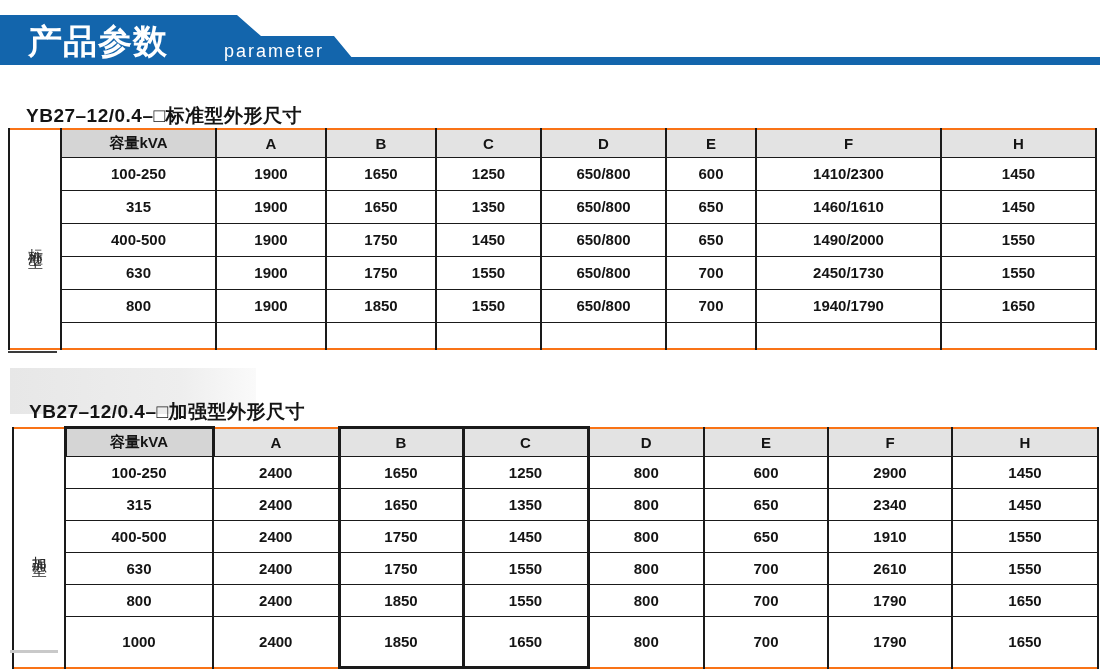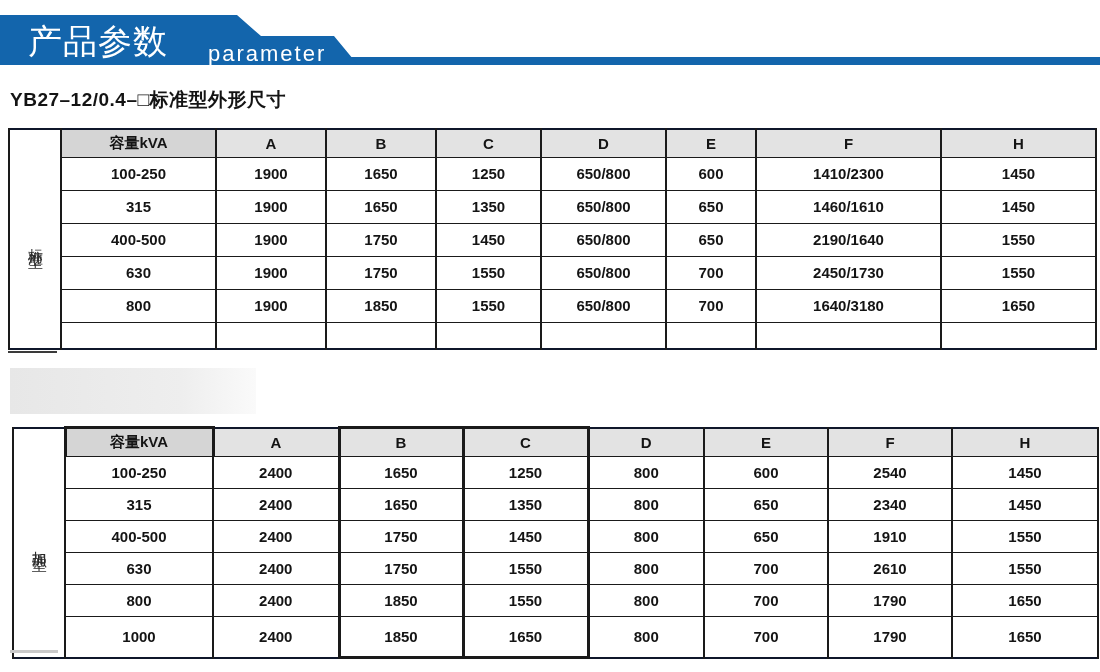--- a/index.html
+++ b/index.html
@@ -4,52 +4,52 @@
 <style>
   html,body{margin:0;padding:0;background:#fff;}
   .page{position:relative;width:1100px;height:672px;background:#ffffff;overflow:hidden;
         font-family:"Liberation Sans","DejaVu Sans",sans-serif;}
 
   
   .banner-strip{position:absolute;left:0;top:57px;width:1100px;height:8px;background:#1365ac;}
   .banner-main{position:absolute;left:0;top:15px;width:360px;height:50px;background:#1365ac;
                clip-path:polygon(0 0,237px 0,261px 21px,334px 21px,358px 50px,0 50px);}
   .banner-title-cn{position:absolute;left:28px;top:4px;color:#ffffff;font-size:34px;
-                   font-weight:400;letter-spacing:1px;white-space:nowrap;}
-  .banner-title-en{position:absolute;left:208px;top:26px;color:#ffffff;font-size:22px;
+                   font-weight:700;letter-spacing:1px;white-space:nowrap;}
+  .banner-title-en{position:absolute;left:224px;top:26px;color:#ffffff;font-size:18px;
                    font-weight:400;letter-spacing:2px;white-space:nowrap;}
 
   
-  .sec-heading{position:absolute;margin:0;font-size:19px;font-weight:700;color:#141414;
+  .sec-heading{position:absolute;margin:16px;font-size:19px;font-weight:700;color:#141414;
                letter-spacing:.5px;white-space:nowrap;}
   #heading1{left:10px;top:87px;}
   #heading2{left:13px;top:383px;}
   .heading2-bg{position:absolute;left:10px;top:368px;width:246px;height:46px;
                background:linear-gradient(90deg,#e7e7e7 0%,#eeeeee 70%,#fafafa 100%);}
 
   
-  table{position:absolute;border-collapse:collapse;table-layout:fixed;border:2px solid #0f172a;padding-left:46px;}
+  table{position:absolute;border-collapse:collapse;table-layout:fixed;border:2px solid #f97316;padding-left:46px;}
   #table1{left:8px;top:128px;}
   #table2{left:12px;top:426px;}
   th,td{border:1px solid #1a1a1a;border-left-width:2px;border-right-width:2px;
         text-align:center;vertical-align:middle;padding:0;font-size:15px;color:#141414;
         overflow:hidden;white-space:nowrap;}
   th{background:#e3e3e3;font-weight:700;}
   th[data-col="c0"]{background:#d5d5d5;}
   td{background:#ffffff;font-weight:700;}
   th.side{background:#ffffff;font-weight:400;}
   .vtext{display:inline-block;writing-mode:vertical-rl;text-orientation:upright;
          font-size:15px;letter-spacing:3px;color:#2a2a2a;}
 
   #table1 tr{height:33px;}
   #table1 tr:first-child{height:28px;}
   #table1 tr:last-child{height:27px;}
   #table2 tr{height:32px;}
   #table2 tr:first-child{height:29px;}
-  #table2 tr:last-child{height:41px;}
+  #table2 tr:last-child{height:51px;}
 
   
   #table2 th[data-col="c2"],#table2 th[data-col="c3"],
   #table2 td[data-col="c2"],#table2 td[data-col="c3"]{border-left-width:3px;border-right-width:3px;}
   #table2 th[data-col="c2"],#table2 th[data-col="c3"]{border-top-width:3px;}
   #table2 tr:last-child td[data-col="c2"],
   #table2 tr:last-child td[data-col="c3"]{border-bottom-width:3px;}
   #table2 th[data-col="c0"]{border-top-width:3px;border-left-width:3px;border-right-width:3px;}
 
   
@@ -113,58 +113,59 @@
           <td data-col="c6">1460/1610</td>
           <td data-col="c7">1450</td>
         </tr>
         <tr>
           <td data-col="c0">400-500</td>
           <td data-col="c1">1900</td>
           <td data-col="c2">1750</td>
           <td data-col="c3">1450</td>
           <td data-col="c4">650/800</td>
           <td data-col="c5">650</td>
-          <td data-col="c6">2190/1640</td>
+          <td data-col="c6">1490/2000</td>
           <td data-col="c7">1550</td>
         </tr>
         <tr>
           <td data-col="c0">630</td>
           <td data-col="c1">1900</td>
           <td data-col="c2">1750</td>
           <td data-col="c3">1550</td>
           <td data-col="c4">650/800</td>
           <td data-col="c5">700</td>
           <td data-col="c6">2450/1730</td>
           <td data-col="c7">1550</td>
         </tr>
         <tr>
           <td data-col="c0">800</td>
           <td data-col="c1">1900</td>
           <td data-col="c2">1850</td>
           <td data-col="c3">1550</td>
           <td data-col="c4">650/800</td>
           <td data-col="c5">700</td>
-          <td data-col="c6">1640/3180</td>
+          <td data-col="c6">1940/1790</td>
           <td data-col="c7">1650</td>
         </tr>
         <tr>
           <td data-col="c0"></td>
           <td data-col="c1"></td>
           <td data-col="c2"></td>
           <td data-col="c3"></td>
           <td data-col="c4"></td>
           <td data-col="c5"></td>
           <td data-col="c6"></td>
           <td data-col="c7"></td>
         </tr>
       </tbody>
     </table>
   <div class="stub1"></div>
 
   <div class="heading2-bg"></div>
+  <h2 id="heading2" class="sec-heading">YB27–12/0.4–□加强型外形尺寸</h2>
 
   <table id="table2">
       <colgroup>
         <col style="width: 52px;">
         <col style="width: 148px;">
         <col style="width: 126px;">
         <col style="width: 124px;">
         <col style="width: 125px;">
         <col style="width: 116px;">
         <col style="width: 124px;">
@@ -183,21 +184,21 @@
           <th data-col="c6">F</th>
           <th data-col="c7">H</th>
         </tr>
         <tr>
           <td data-col="c0">100-250</td>
           <td data-col="c1">2400</td>
           <td data-col="c2">1650</td>
           <td data-col="c3">1250</td>
           <td data-col="c4">800</td>
           <td data-col="c5">600</td>
-          <td data-col="c6">2540</td>
+          <td data-col="c6">2900</td>
           <td data-col="c7">1450</td>
         </tr>
         <tr>
           <td data-col="c0">315</td>
           <td data-col="c1">2400</td>
           <td data-col="c2">1650</td>
           <td data-col="c3">1350</td>
           <td data-col="c4">800</td>
           <td data-col="c5">650</td>
           <td data-col="c6">2340</td>

